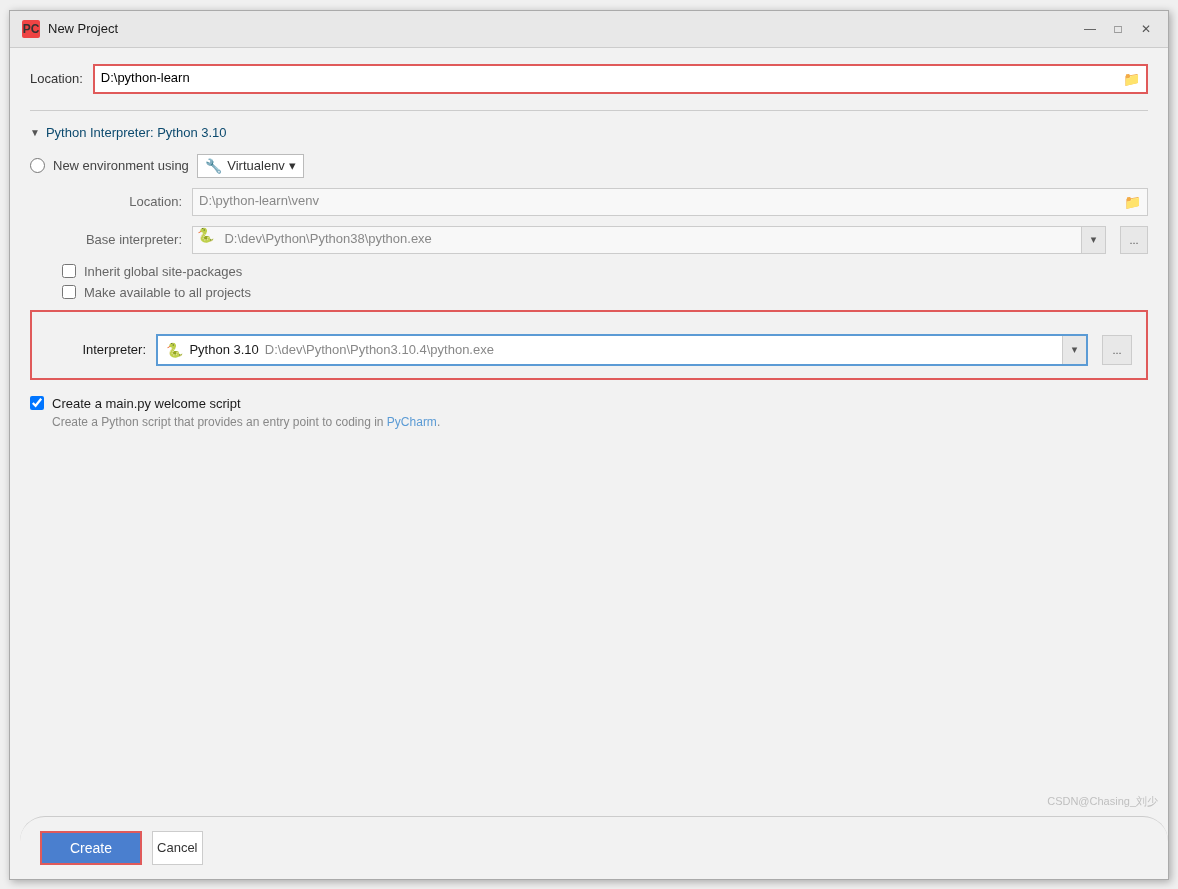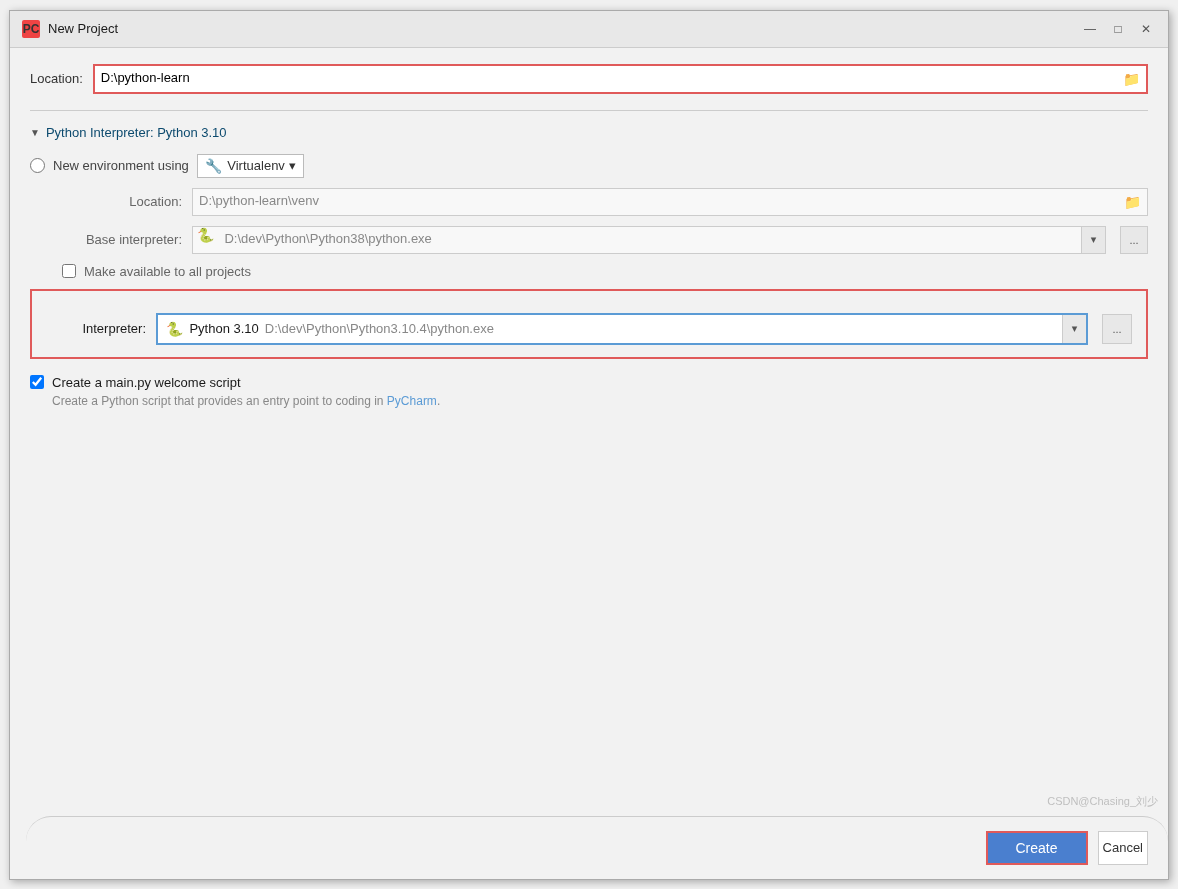--- a/index.html
+++ b/index.html
@@ -310,24 +310,23 @@
       font-size: 12px;
       color: #888;
     }
     .create-main-desc span.link-text {
       color: #5b9bd5;
     }
     .dialog-footer {
       position: absolute;
       bottom: 0;
       right: 0;
-      left: 16px;
+      left: 10px;
       padding: 14px 20px;
       display: flex;
-      justify-content: flex-end;
       gap: 10px;
       background: #f2f2f2;
       border-top: 1px solid #ccc;
       border-radius: 25px;
     }
     .btn-create {
       background: #4a7fcf;
       color: white;
       border: 2px solid #e05a5a;
       padding: 7px 28px;
@@ -413,20 +412,24 @@
       <div class="field-row">
         <span class="field-label">Base interpreter:</span>
         <div class="field-input-wrapper">
           <span style="padding: 0 4px; font-size:14px;">🐍</span>
           <input class="field-input" type="text" value="D:\dev\Python\Python38\python.exe" style="">
           <div class="field-dropdown-btn">▾</div>
         </div>
         <button class="field-browse-btn">...</button>
       </div>
 
+      <div class="checkbox-row">
+        <input type="checkbox" class="checkbox-input" style="">
+        <span class="checkbox-label">Inherit global site-packages</span>
+      </div>
 
       <div class="checkbox-row">
         <input type="checkbox" class="checkbox-input" style="">
         <span class="checkbox-label">Make available to all projects</span>
       </div>
     </div>
 
     <div class="previously-configured-box">
 
       <div class="interpreter-field-row">

